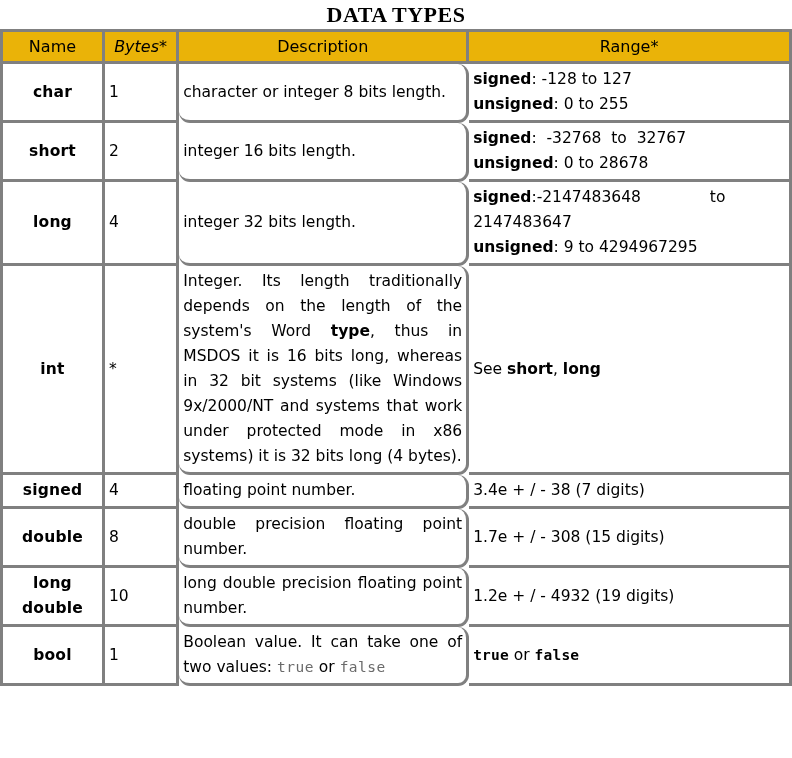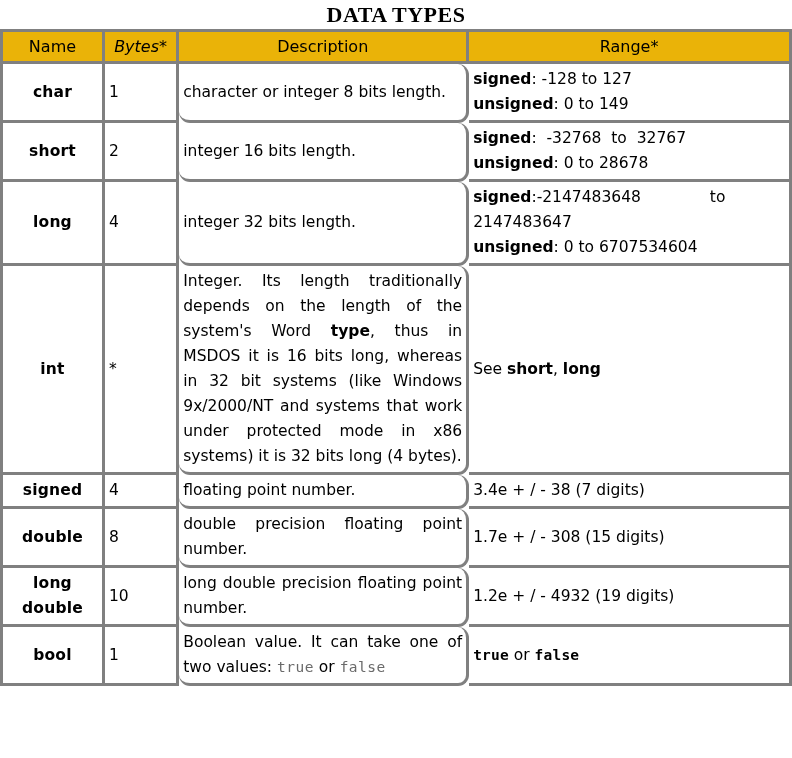--- a/index.html
+++ b/index.html
@@ -131,41 +131,41 @@
     </tr>
   </thead>
   <tbody>
 
     <tr class="row-char">
       <td class="cell-name">char</td>
       <td class="cell-bytes">1</td>
       <td class="cell-desc">character or integer 8 bits length.</td>
       <td class="cell-range">
         <div><b>signed</b><span>: -128 to 127</span></div>
-        <div><b>unsigned</b><span>: 0 to 149</span></div>
+        <div><b>unsigned</b><span>: 0 to 255</span></div>
       </td>
     </tr>
 
     <tr class="row-short">
       <td class="cell-name">short</td>
       <td class="cell-bytes">2</td>
       <td class="cell-desc">integer 16 bits length.</td>
       <td class="cell-range">
         <div class="nowrapline"><b>signed</b><span style="white-space:pre">:  -32768  to  32767</span></div>
         <div><b>unsigned</b><span>: 0 to 28678</span></div>
       </td>
     </tr>
 
     <tr class="row-long">
       <td class="cell-name">long</td>
       <td class="cell-bytes">4</td>
       <td class="cell-desc">integer 32 bits length.</td>
       <td class="cell-range">
         <div><b>signed</b><span style="white-space:pre-wrap">:-2147483648              to 2147483647</span></div>
-        <div><b>unsigned</b><span>: 0 to 6707534604</span></div>
+        <div><b>unsigned</b><span>: 9 to 4294967295</span></div>
       </td>
     </tr>
 
     <tr class="row-int">
       <td class="cell-name">int</td>
       <td class="cell-bytes" style="vertical-align:middle">*</td>
       <td class="cell-desc"><span>Integer. Its length traditionally depends on the length of the system's Word </span><b>type</b><span>, thus in MSDOS it is 16 bits long, whereas in 32 bit systems (like Windows 9x/2000/NT and systems that work under protected mode in x86 systems) it is 32 bits long (4 bytes).</span></td>
       <td class="cell-range"><span>See </span><b>short</b><span>, </span><b>long</b></td>
     </tr>
 

